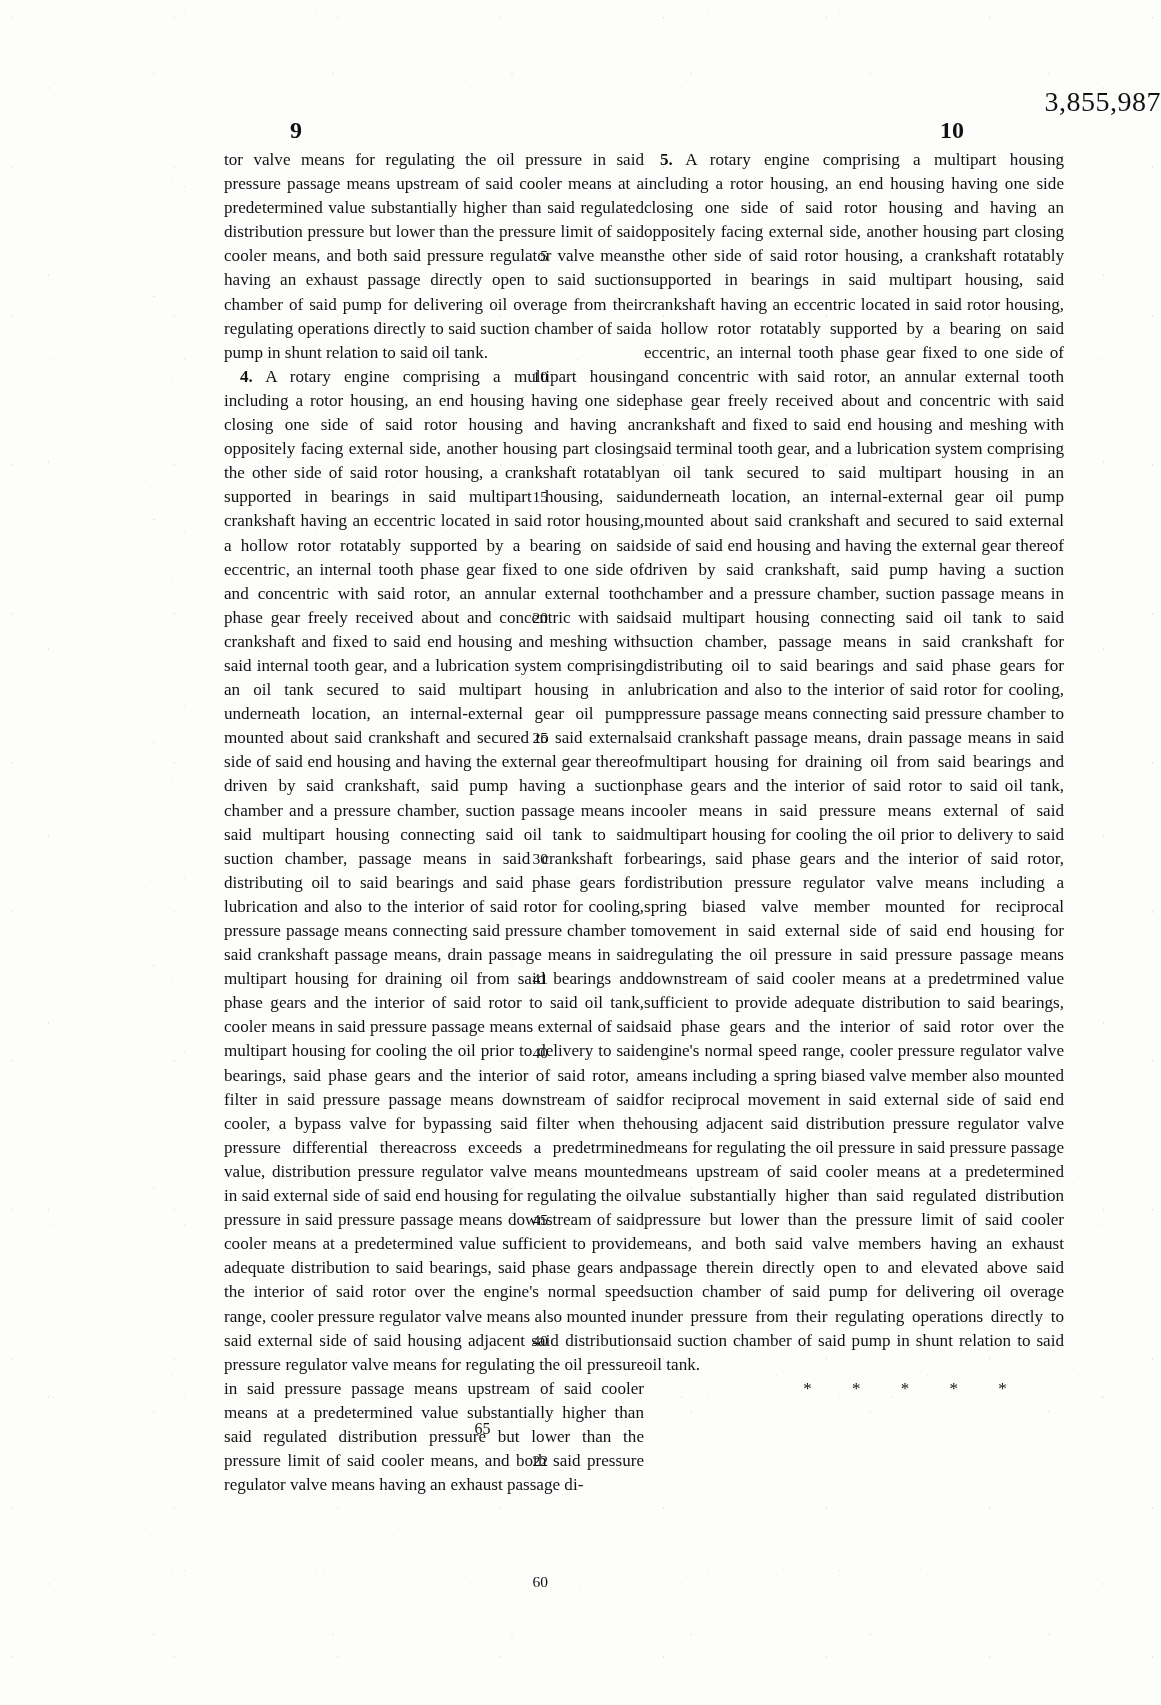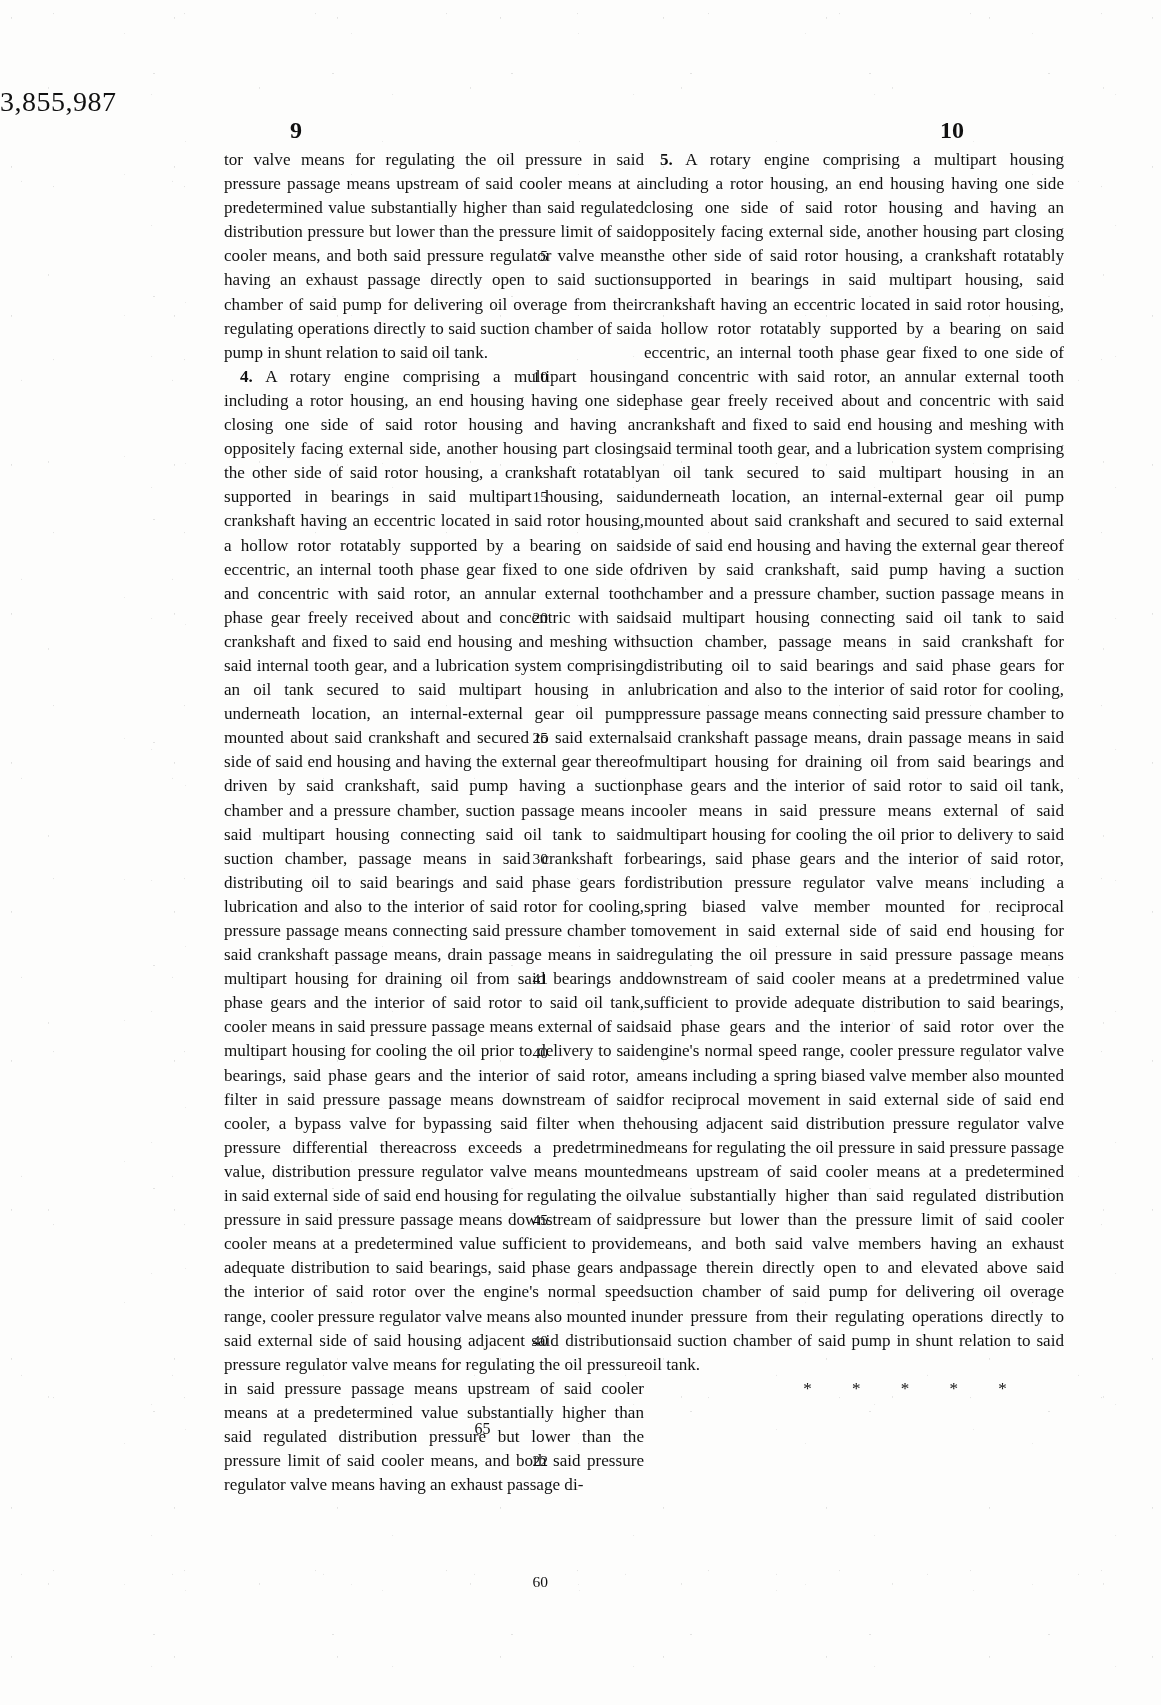--- a/index.html
+++ b/index.html
@@ -34,21 +34,21 @@
     background-size: 163px 149px, 211px 187px, 131px 173px, 241px 131px,
                      179px 223px, 197px 161px, 151px 199px, 227px 141px;
   }
 
   
   .patent-number {
     position: absolute;
     top: 86px;
     left: 0;
     width: 1161px;
-    text-align: left;
+    text-align: right;
     font-size: 28px;
     letter-spacing: 0.5px;
   }
   .col-head {
     position: absolute;
     top: 117px;
     font-weight: bold;
     font-size: 24px;
   }
   .col-head.left  { left: 290px; }

